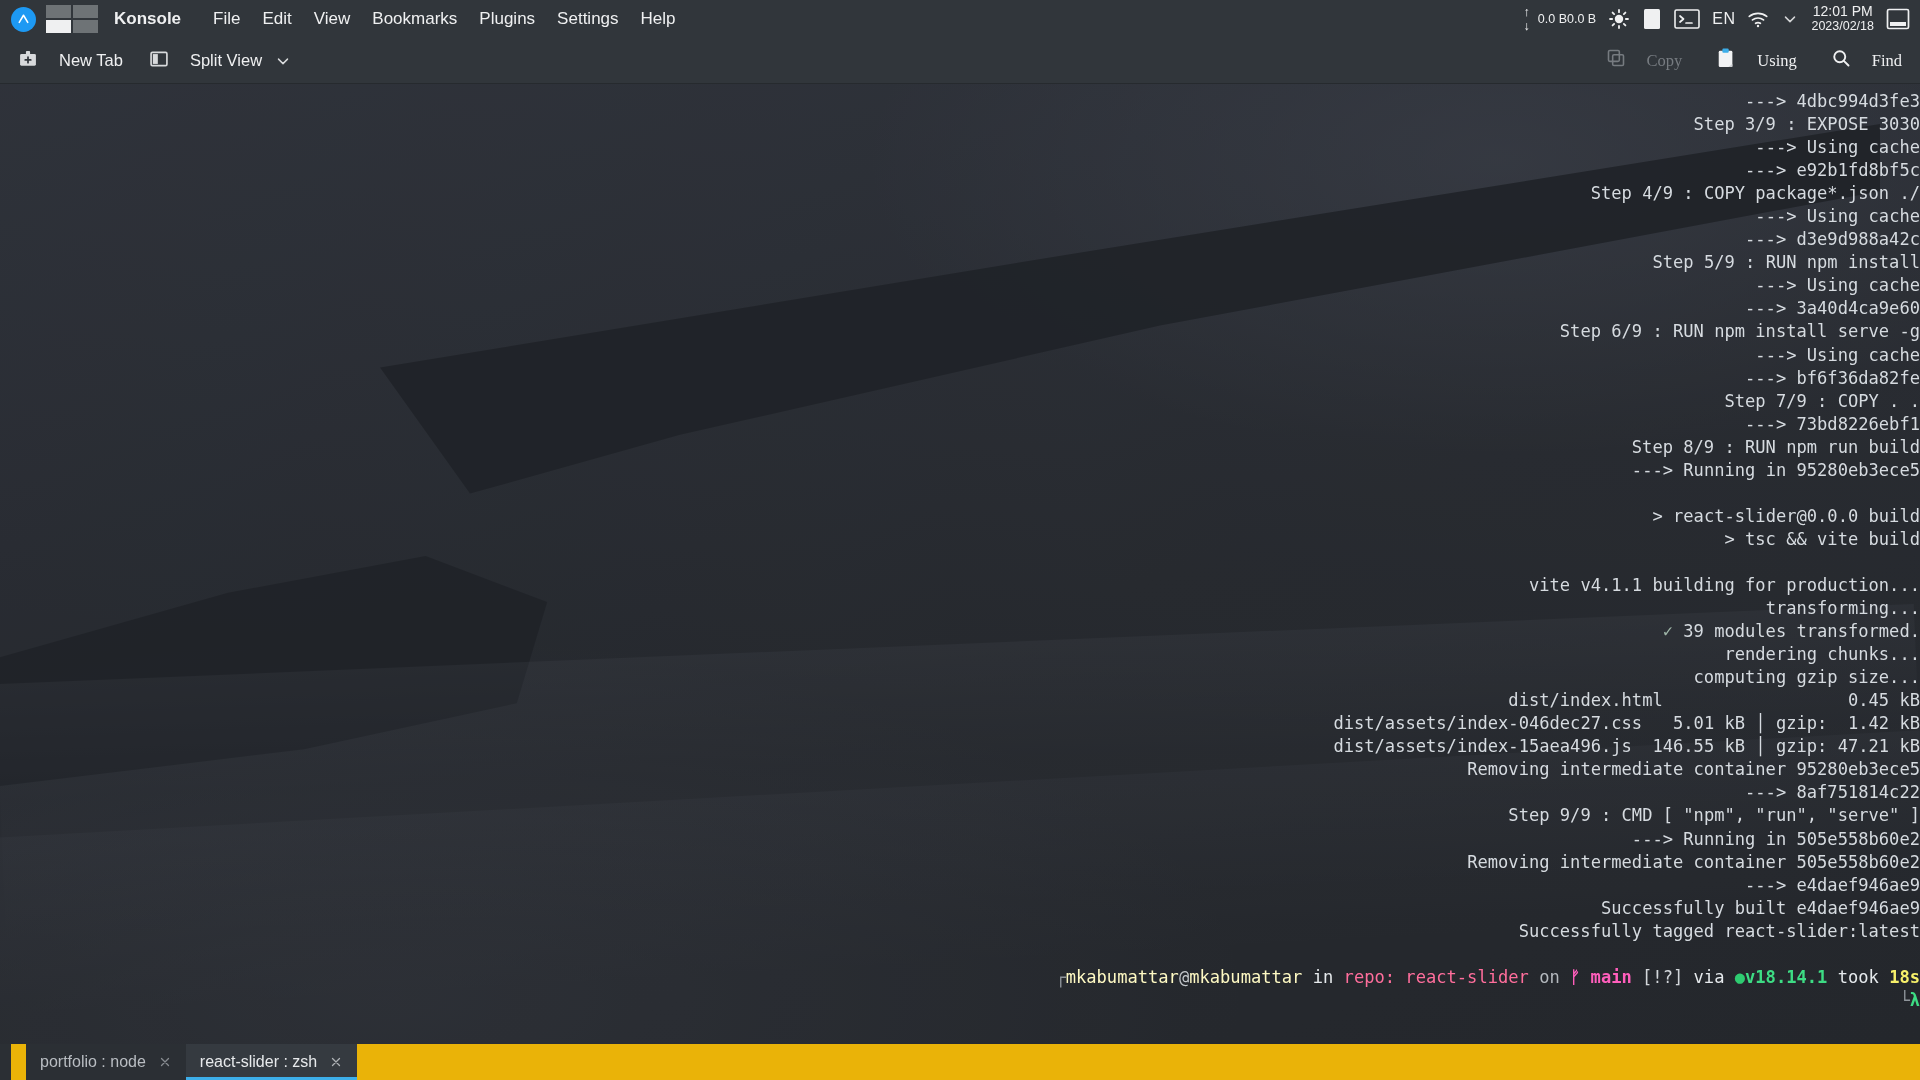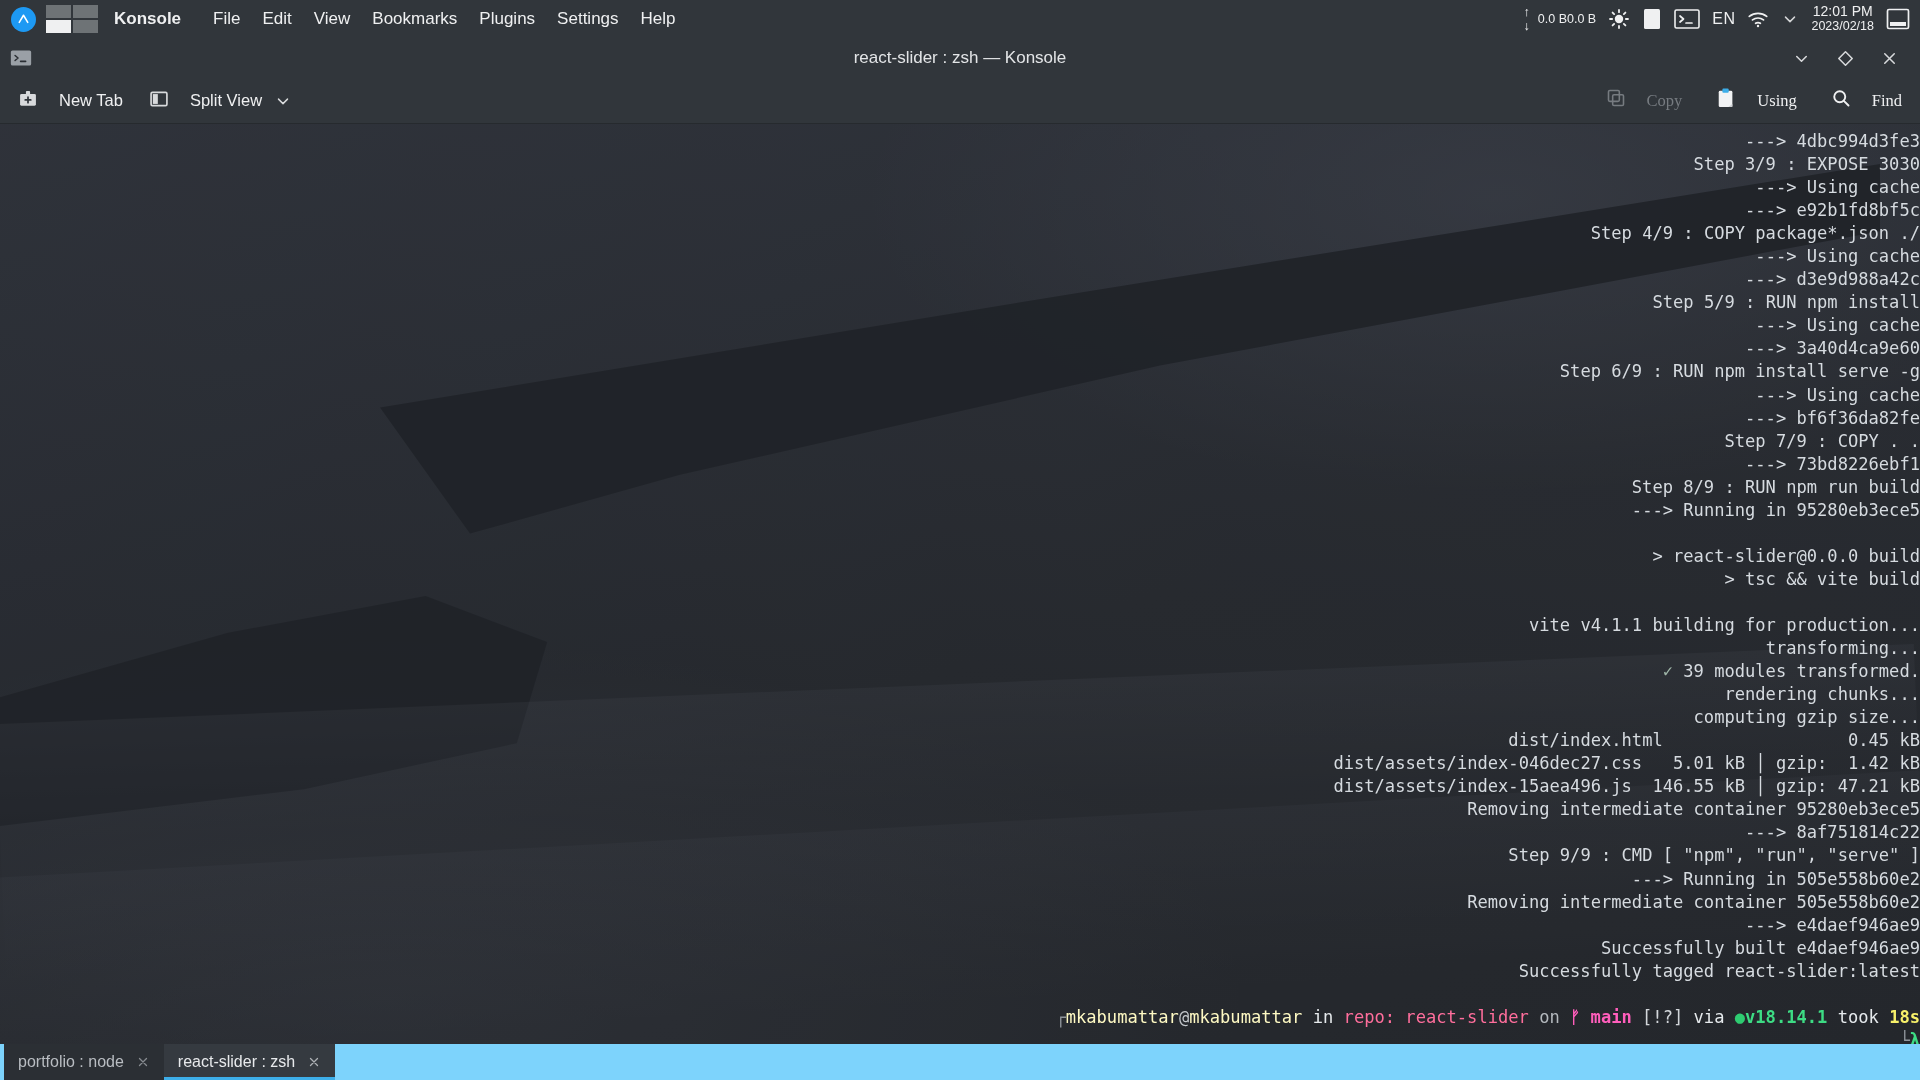--- a/index.html
+++ b/index.html
@@ -184,23 +184,24 @@
   .c-green  { color: #3ddc84; font-weight: bold; }
   .c-yellow { color: #f7f06a; font-weight: bold; margin-top: 48px; }
   .c-dot    { color: #2ecc71; }
   .c-brack  { color: #d2d6da; }
   .c-check  { color: #9fb6a8; }
   .c-frame  { color: #8f959b; }
 
   
   #tabbar {
     height: 36px; min-height: 36px;
-    background: #7dd3fc;
+    background: #eab308;
     display: flex; align-items: stretch;
-    padding-left: 4px;
+    padding-left: 15px;
+    margin-left: 11px;
   }
   .tab {
     display: flex; align-items: center; gap: 12px;
     padding: 0 14px;
     font-size: 16px;
     color: #b9bdc2;
     background: #2b2f34;
     position: relative;
   }
   .tab.active {
@@ -304,47 +305,20 @@
         <rect x="1.5" y="1.5" width="21" height="19" rx="1.5" fill="none" stroke="#eff0f1" stroke-width="1.7"></rect>
         <rect x="4" y="14" width="16" height="4" fill="#eff0f1"></rect>
       </svg>
     </div>
 
   </div>
 </div>
 
 <div id="konsole">
 
-  <div id="titlebar">
-    <div id="win-icon">
-      <svg width="22" height="18" viewBox="0 0 26 20">
-        <rect x="1" y="1" width="24" height="18" rx="2" fill="#9aa0a6"></rect>
-        <path d="M6 7l3.5 3L6 13" fill="none" stroke="#2b2f34" stroke-width="1.8" stroke-linecap="round" stroke-linejoin="round"></path>
-        <path d="M12.5 14h6" stroke="#2b2f34" stroke-width="1.8" stroke-linecap="round"></path>
-      </svg>
-    </div>
-    <div class="title">react-slider : zsh — Konsole</div>
-    <div id="win-buttons">
-      <div class="wb">
-        <svg width="19" height="19" viewBox="0 0 24 24" fill="none" stroke="#d8dadc" stroke-width="1.9" stroke-linecap="round" stroke-linejoin="round">
-          <path d="M6 9.5l6 6 6-6"></path>
-        </svg>
-      </div>
-      <div class="wb">
-        <svg width="19" height="19" viewBox="0 0 24 24" fill="none" stroke="#d8dadc" stroke-width="1.9" stroke-linejoin="round">
-          <rect x="12" y="3.5" width="12" height="12" transform="rotate(45 12 3.5)"></rect>
-        </svg>
-      </div>
-      <div class="wb">
-        <svg width="19" height="19" viewBox="0 0 24 24" fill="none" stroke="#d8dadc" stroke-width="1.9" stroke-linecap="round">
-          <path d="M6 6l12 12M18 6L6 18"></path>
-        </svg>
-      </div>
-    </div>
-  </div>
 
   <div id="toolbar">
 
     <div class="tb-btn">
       <span>
         <svg width="20" height="20" viewBox="0 0 24 24">
           <rect x="2.5" y="6" width="19" height="14" rx="1.6" fill="#d8dadc"></rect>
           <rect x="9.5" y="2.5" width="5" height="4.5" rx="1" fill="#d8dadc"></rect>
           <path d="M12 9.8v6.6M8.7 13.1h6.6" stroke="#31363b" stroke-width="2.1" stroke-linecap="round"></path>
         </svg>

